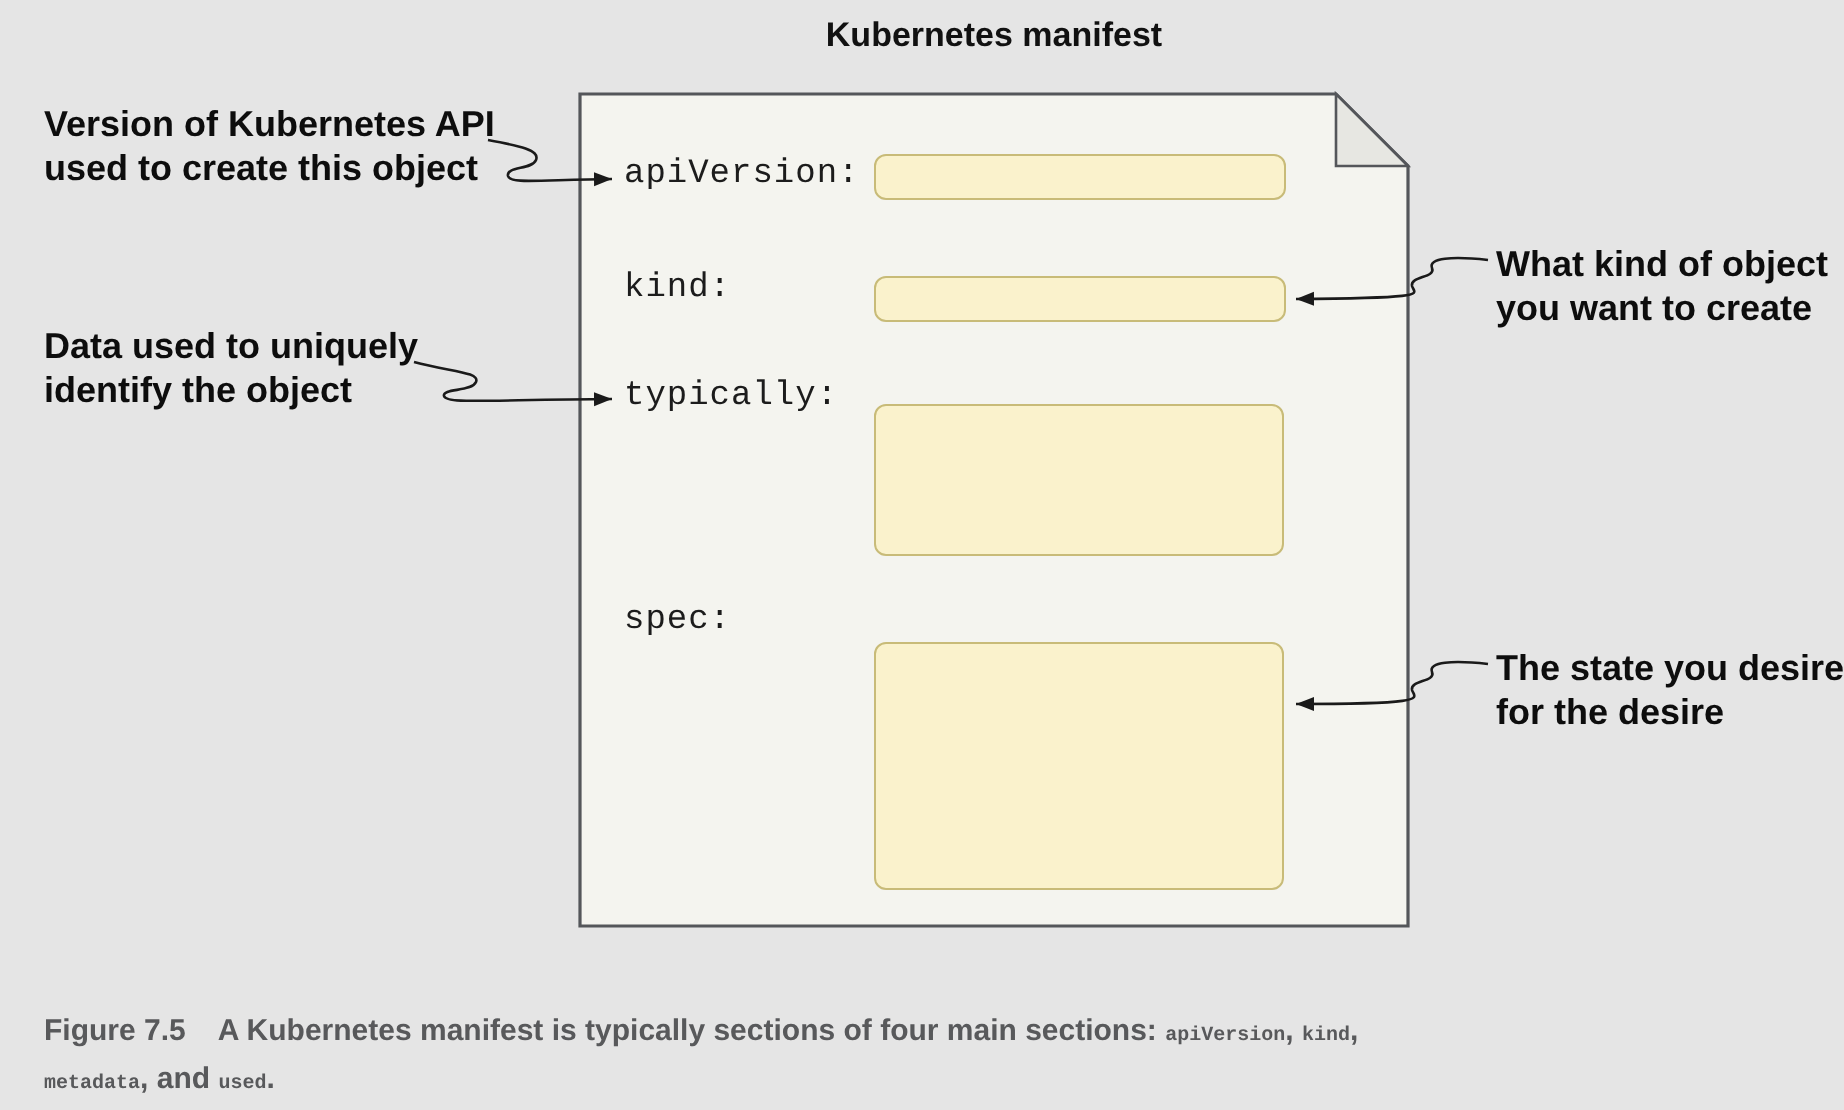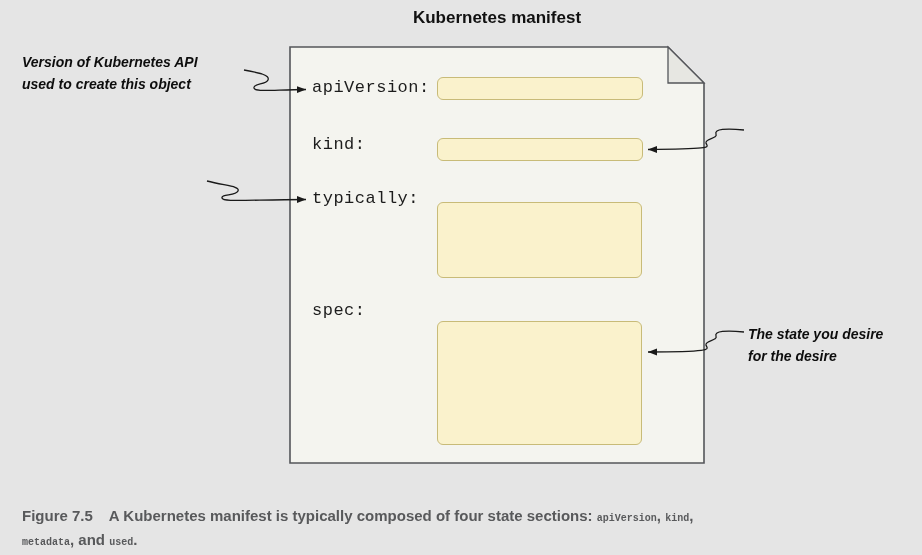--- a/index.html
+++ b/index.html
@@ -35,23 +35,22 @@
   
   .value-box {
     position:absolute; z-index:2;
     background:#faf2cc; border:1.5px solid #c8bb78; border-radius:6px;
     box-sizing:border-box;
   }
 
   
   .anno {
     position:absolute; z-index:2;
-    font-size:14px; font-weight:bold; line-height:22px; color:#0d0d0d;
+    font-size:18px; font-weight:bold; line-height:22px; color:#0d0d0d;
     white-space:nowrap;
-    font-style:italic;
   }
 
   
   #figure-caption {
     position:absolute; left:22px; top:505px; width:880px; z-index:2;
     font-size:15px; font-weight:bold; line-height:21px; color:#58595b;
   }
   #figure-caption .cap-label { margin-right:16px; }
   #figure-caption .mono {
     font-family:"Liberation Mono","DejaVu Sans Mono",monospace;
@@ -77,37 +76,43 @@
 
   <div class="value-box" style="left:437px; top:77px;  width:206px; height:23px;"></div>
   <div class="value-box" style="left:437px; top:138px; width:206px; height:23px;"></div>
   <div class="value-box" style="left:437px; top:202px; width:205px; height:76px;"></div>
   <div class="value-box" style="left:437px; top:321px; width:205px; height:124px;"></div>
 
   <div class="anno" style="left:22px; top:51px;">
     <div>Version of Kubernetes API</div>
     <div>used to create this object</div>
   </div>
+  <div class="anno" style="left:22px; top:162px;">
+    <div>Data used to uniquely</div>
+    <div>identify the object</div>
+  </div>
   <div class="anno" style="left:748px; top:121px;">
+    <div>What kind of object</div>
+    <div>you want to create</div>
   </div>
   <div class="anno" style="left:748px; top:323px;">
     <div>The state you desire</div>
     <div>for the desire</div>
   </div>
 
   <svg id="arrow-layer" viewBox="0 0 922 555">
     <defs>
       <marker id="ah" markerUnits="userSpaceOnUse" markerWidth="10" markerHeight="8" refX="9" refY="3.5" orient="auto">
         <path d="M0,0 L9,3.5 L0,7 Z" fill="#1a1a1a"></path>
       </marker>
     </defs>
     <path d="M 244 70 C 260 73 270 75 268 80 C 266 85 253 83 254 88 C 255 92 268 90 306 89.5" fill="none" stroke="#1a1a1a" stroke-width="1.3" marker-end="url(#ah)"></path>
     <path d="M 207 181 C 226 186 240 186 238 191 C 236 196 221 194 222 198 C 223 202 240 200 306 199.5" fill="none" stroke="#1a1a1a" stroke-width="1.3" marker-end="url(#ah)"></path>
     <path d="M 744 130 C 726 128 714 129 716 134 C 718 139 705 138 706 143 C 707 147 718 149 648 149.5" fill="none" stroke="#1a1a1a" stroke-width="1.3" marker-end="url(#ah)"></path>
     <path d="M 744 332 C 726 330 714 331 716 336 C 718 341 705 340 706 345 C 707 349 718 352 648 352" fill="none" stroke="#1a1a1a" stroke-width="1.3" marker-end="url(#ah)"></path>
   </svg>
 
   <div id="figure-caption">
-    <span class="cap-label">Figure 7.5</span><span>A Kubernetes manifest is typically composed of four state sections: </span><span class="mono">apiVersion</span><span>, </span><span class="mono">kind</span><span>,</span><br>
+    <span class="cap-label">Figure 7.5</span><span>A Kubernetes manifest is typically sections of four main sections: </span><span class="mono">apiVersion</span><span>, </span><span class="mono">kind</span><span>,</span><br>
     <span class="mono">metadata</span><span>, and </span><span class="mono">used</span><span>.</span>
   </div>
 
 </div>
 
 </body></html>

